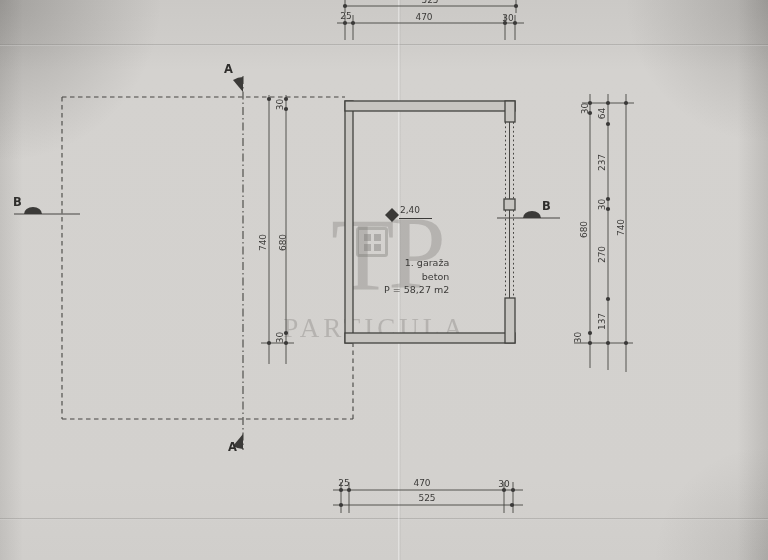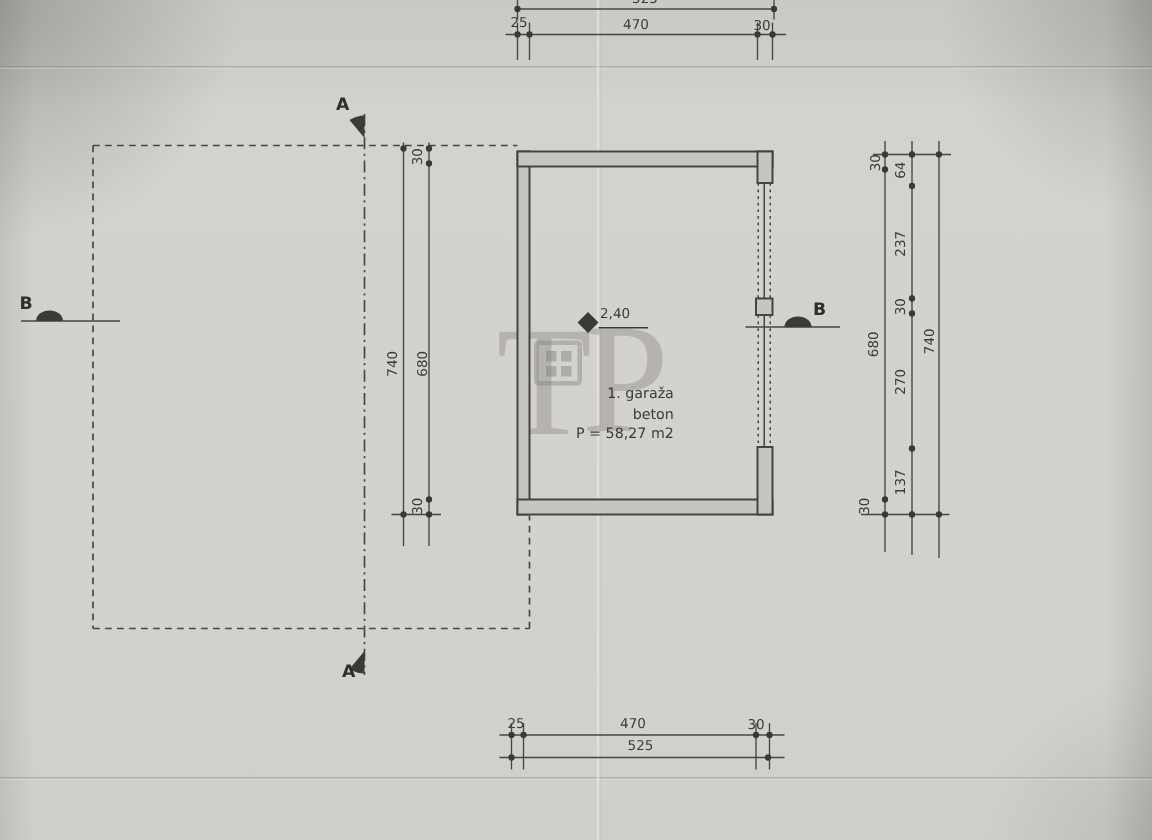--- a/index.html
+++ b/index.html
@@ -50,20 +50,21 @@
   <div class="crease-v" style="left:398px"></div>
 
   <div class="wm wm-letter" style="left:331px;top:203px">T</div>
   <div class="wm wm-letter" style="left:388px;top:201px">P</div>
   <div class="wm-house">
     <span></span>
       <span></span>
       <span></span>
       <span></span>
   </div>
+  <div class="wm wm-words wm-t2" style="top:313px">PARTICULA</div>
 
   <svg width="768" height="560" viewBox="0 0 768 560">
     <g stroke="#464542" fill="none" stroke-width="1.1">
 
       <g stroke-dasharray="4.5,3.5">
         <path d="M62,97 H345 M62,97 V419 M62,419 H353 M353,419 V344"></path>
       </g>
 
       <g stroke-dasharray="8,3,1.5,3">
         <path d="M243,76 V450"></path>

